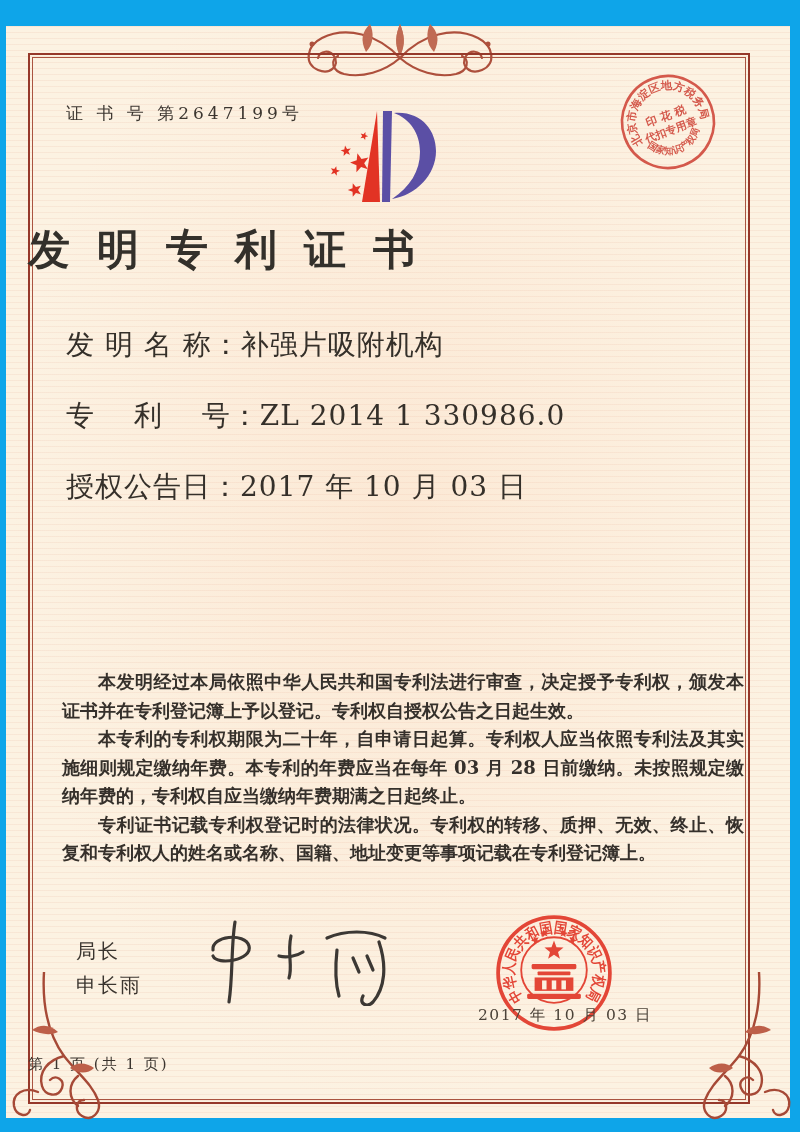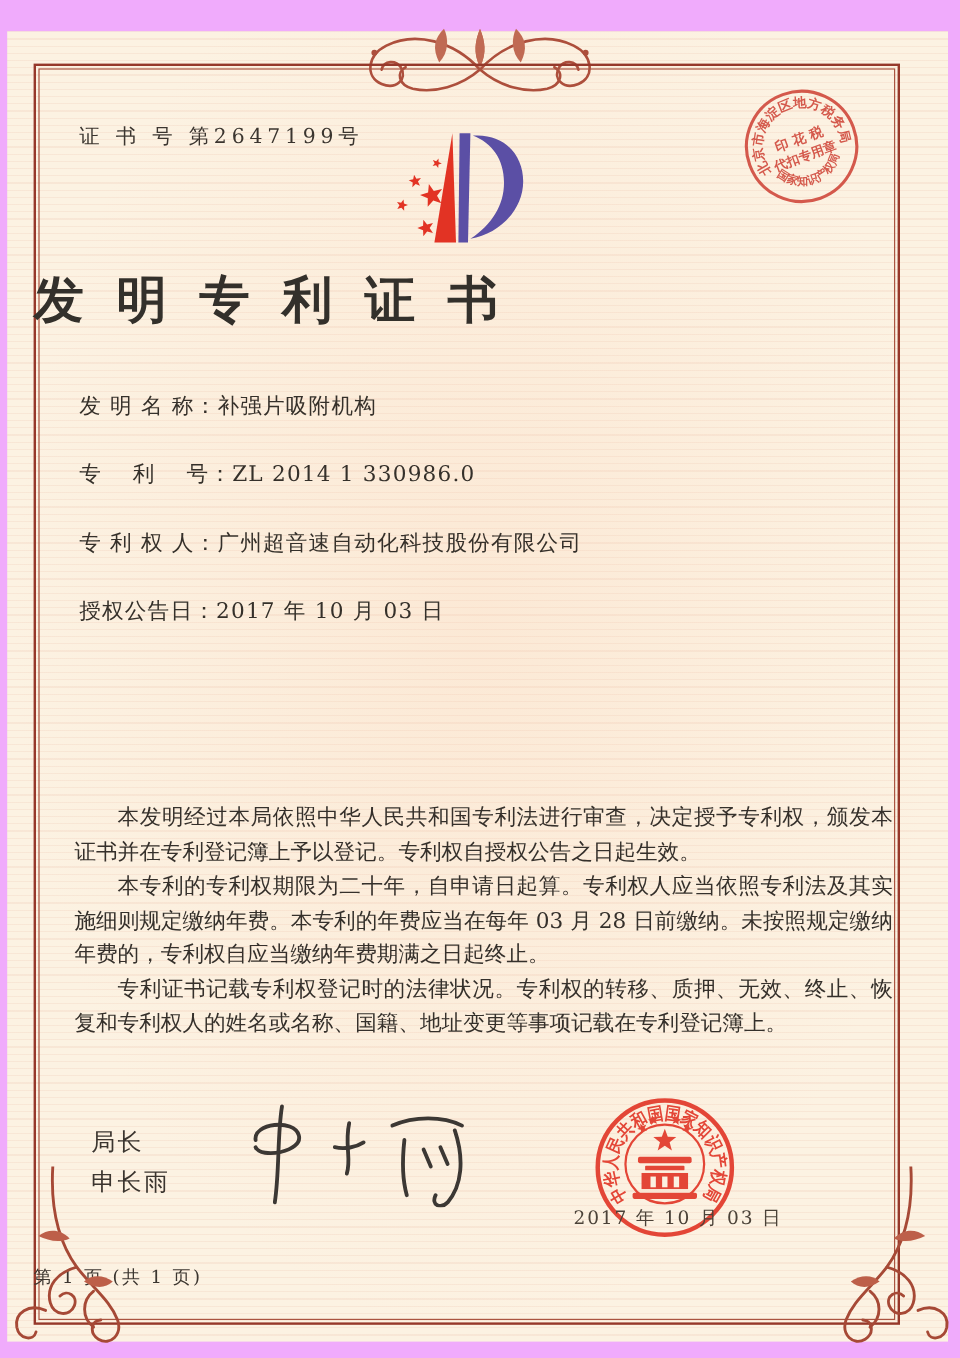--- a/index.html
+++ b/index.html
@@ -1,36 +1,36 @@
 <!DOCTYPE html>
 <html><head>
 <meta charset="utf-8">
 <style>
   html,body{margin:0;padding:0;background:#ffffff;}
-  .page{position:relative;width:800px;height:1132px;background:#f0abfc;overflow:hidden;
+  .page{position:relative;width:800px;height:1132px;background:#0ea5e9;overflow:hidden;
         font-family:"DejaVu Serif","Liberation Serif",serif;color:#2f2b27;}
   
   .sheet{position:absolute;left:6px;top:26px;width:784px;height:1092px;
          background:#fcf2e2;}
   .sheet::before{content:"";position:absolute;inset:0;
          background:repeating-linear-gradient(180deg,rgba(214,130,104,0.10) 0 1px,rgba(0,0,0,0) 1px 6px);}
   .sheet::after{content:"";position:absolute;inset:0;
          background:radial-gradient(ellipse at 50% 45%,rgba(250,205,175,0.25),rgba(0,0,0,0) 70%);}
   
   .frame{position:absolute;left:28px;top:53px;width:718px;height:1047px;
          border:2.5px solid #96382a;}
   .frame-inner{position:absolute;inset:2px;border:1px solid #aa5440;}
   .cert-no{position:absolute;left:66px;top:102px;font-size:17px;letter-spacing:4px;color:#3b352f;}
   .title{position:absolute;left:28px;top:222px;width:718px;}
   .title span{font-size:42px;font-weight:bold;letter-spacing:27px;margin-right:-27px;color:#33302b;}
   .fields{position:absolute;left:66px;top:326px;width:640px;display:flex;flex-direction:column;gap:33px;}
-  .field{font-size:18px;letter-spacing:1px;white-space:nowrap;color:#35302a;}
+  .field{font-size:28px;letter-spacing:1px;white-space:nowrap;color:#35302a;}
   .field .lab{display:inline-block;}
   .body-text{position:absolute;left:62px;top:668px;width:682px;font-size:18px;line-height:28.5px;
-             text-align:justify;color:#35302b;}
+             text-align:justify;color:#35302b;font-weight:bold;}
   .body-text p{margin:0;text-indent:2em;}
   .signer{position:absolute;left:76px;top:934px;font-size:20px;line-height:34px;letter-spacing:2px;color:#3b352f;}
   .signature{position:absolute;left:193px;top:916px;opacity:.92;}
   .seal{position:absolute;left:472px;top:891px;opacity:.93;}
   .seal-date{position:absolute;left:478px;top:1005px;font-size:15.5px;letter-spacing:1.5px;color:#4b4238;}
   .footer{position:absolute;left:28px;top:1055px;width:718px;text-align:left;font-size:15px;
           letter-spacing:2px;color:#3b352f;}
   .tax-stamp{position:absolute;left:616px;top:70px;transform:rotate(-20deg);opacity:.88;}
   .top-ornament{position:absolute;left:250px;top:14px;}
   .flourish-br{position:absolute;left:695px;top:972px;}
@@ -91,21 +91,20 @@
     </text>
     <text x="60" y="57" text-anchor="middle" font-size="13" font-weight="bold" fill="#cf4538">印 花 税</text>
     <text x="60" y="74" text-anchor="middle" font-size="12.5" font-weight="bold" fill="#cf4538">代扣专用章</text>
   </svg>
 
   <div class="title"><span>发明专利证书</span></div>
 
   <div class="fields">
     <div class="field"><span class="lab">发 明 名 称：</span><span>补强片吸附机构</span></div>
     <div class="field"><span class="lab">专　 利　 号：</span><span>ZL 2014 1 330986.0</span></div>
-    <div class="field"><span class="lab">专 利 权 人：</span><span>广州超音速自动化科技股份有限公司</span></div>
     <div class="field"><span class="lab">授权公告日：</span><span>2017 年 10 月 03 日</span></div>
   </div>
 
   <div class="body-text">
     <p>本发明经过本局依照中华人民共和国专利法进行审查，决定授予专利权，颁发本证书并在专利登记簿上予以登记。专利权自授权公告之日起生效。</p>
     <p>本专利的专利权期限为二十年，自申请日起算。专利权人应当依照专利法及其实施细则规定缴纳年费。本专利的年费应当在每年 03 月 28 日前缴纳。未按照规定缴纳年费的，专利权自应当缴纳年费期满之日起终止。</p>
     <p>专利证书记载专利权登记时的法律状况。专利权的转移、质押、无效、终止、恢复和专利权人的姓名或名称、国籍、地址变更等事项记载在专利登记簿上。</p>
   </div>
 
   <div class="signer">

